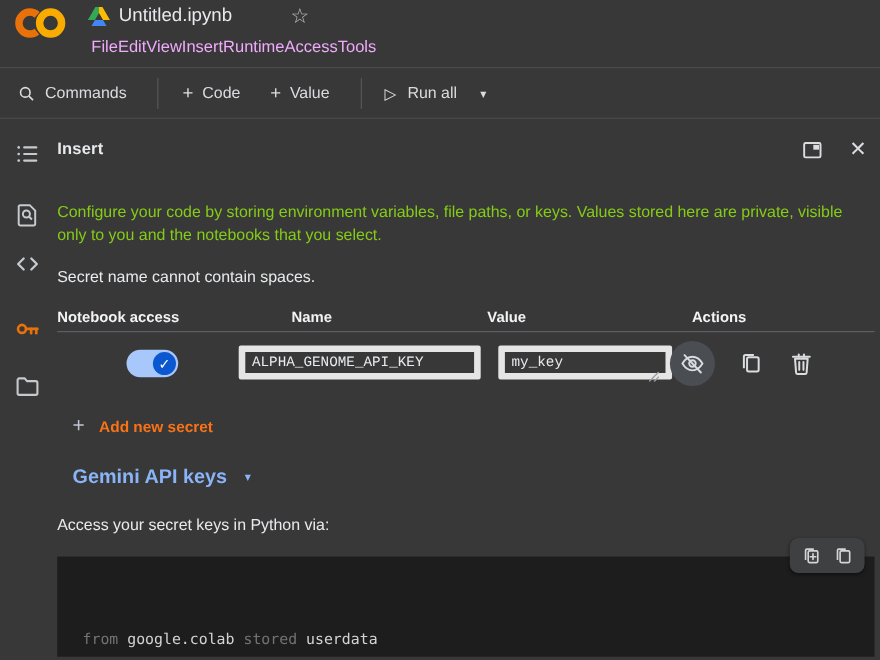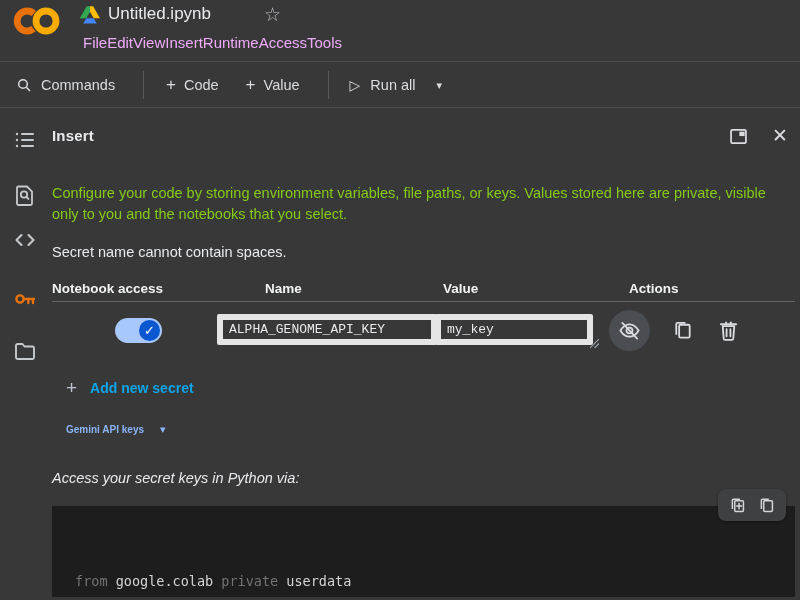--- a/index.html
+++ b/index.html
@@ -49,39 +49,39 @@
   .th{position:absolute;top:0;}
   .th-access{left:0;} .th-name{left:165px;padding-left:48px;} .th-value{left:391px;} .th-actions{left:577px;text-align:center;}
 
   .toggle{left:115px;top:318px;width:47px;height:25px;background:#a8c7fa;border-radius:13px;}
   .toggle-thumb{position:absolute;right:2px;top:2px;width:21px;height:21px;border-radius:50%;background:#0b57d0;display:flex;align-items:center;justify-content:center;}
   .toggle-thumb span{color:#fff;font-size:13px;line-height:1;}
 
   .secret-input{position:absolute;background:transparent;border:6px solid #e5e5e5;border-radius:2px;color:#e8eaed;
     font-family:"Liberation Mono","DejaVu Sans Mono",monospace;font-size:13px;padding:0 6px;outline:none;}
   .name-input{left:217px;top:314px;width:220px;height:31px;}
-  .value-input{left:435px;top:314px;width:158px;height:31px;}
+  .value-input{left:453px;top:314px;width:158px;height:31px;}
   .resize-corner{left:590px;top:334px;width:9px;height:9px;color:#9aa0a6;}
   .resize-corner svg{width:100%;height:100%;}
 
   .eye-circle{left:609px;top:310px;width:41px;height:41px;border-radius:50%;background:#4a4d51;display:flex;align-items:center;justify-content:center;}
   .action-icon{width:23px;height:23px;color:#dadce0;}
   .action-icon svg{width:100%;height:100%;}
   .copy-action{left:671px;top:319px;}
   .trash-action{left:717px;top:319px;}
 
   
   .add-secret{left:66px;top:378px;display:flex;align-items:center;gap:13px;cursor:pointer;}
   .add-plus{font-size:19px;color:#bdc3cd;line-height:1;}
-  .add-label{font-size:14px;font-weight:700;color:#0ea5e9;}
+  .add-label{font-size:14px;font-weight:700;color:#f97316;}
   .gemini{left:66px;top:423px;display:flex;align-items:center;gap:16px;cursor:pointer;}
-  .gemini-label{font-size:10px;font-weight:700;color:#8ab4f8;}
+  .gemini-label{font-size:18px;font-weight:700;color:#8ab4f8;}
   .gemini-caret{font-size:11px;color:#8ab4f8;}
 
-  .access-hint{left:52px;top:470px;font-size:14.5px;color:#e8eaed;font-style:italic;}
+  .access-hint{left:52px;top:470px;font-size:14.5px;color:#e8eaed;}
 
   
   .codeblock{left:52px;top:506px;width:743px;height:91px;background:#1d1d1d;}
   .code{position:absolute;left:23px;top:25px;font-family:"DejaVu Sans Mono","Liberation Mono",monospace;
     font-size:13.5px;line-height:20px;color:#d4d4d4;white-space:pre;}
   .tok-kw{color:#737373;}
   .code-toolbar{left:718px;top:489px;width:68px;height:32px;background:#3e4042;border-radius:8px;
     display:flex;align-items:center;justify-content:center;gap:10px;box-shadow:0 1px 3px rgba(0,0,0,.4);}
   .code-tb-icon{width:19px;height:19px;color:#d4d4d4;}
   .code-tb-icon svg{width:100%;height:100%;}
@@ -250,21 +250,21 @@
 
   <div class="abs gemini">
     <span class="gemini-label">Gemini API keys</span>
     <span class="gemini-caret">▾</span>
   </div>
 
   <span class="abs access-hint">Access your secret keys in Python via:</span>
 
   <div class="abs codeblock">
     <div class="code">
-      <div><span class="tok-kw">from</span><span> google.colab </span><span class="tok-kw">private</span><span> userdata</span></div>
+      <div><span class="tok-kw">from</span><span> google.colab </span><span class="tok-kw">stored</span><span> userdata</span></div>
       
     </div>
   </div>
   <div class="abs code-toolbar">
     <span class="code-tb-icon">
       <svg viewBox="0 0 24 24" fill="none" stroke="currentColor" stroke-width="1.9" stroke-linejoin="round">
         <rect x="8.5" y="6" width="11" height="13.5" rx="1.5"></rect>
         <path d="M5.5 16.5v-11A1.5 1.5 0 0 1 7 4h8"></path>
         <line x1="14" y1="9.5" x2="14" y2="16" stroke-linecap="round"></line>
         <line x1="10.8" y1="12.75" x2="17.2" y2="12.75" stroke-linecap="round"></line>

